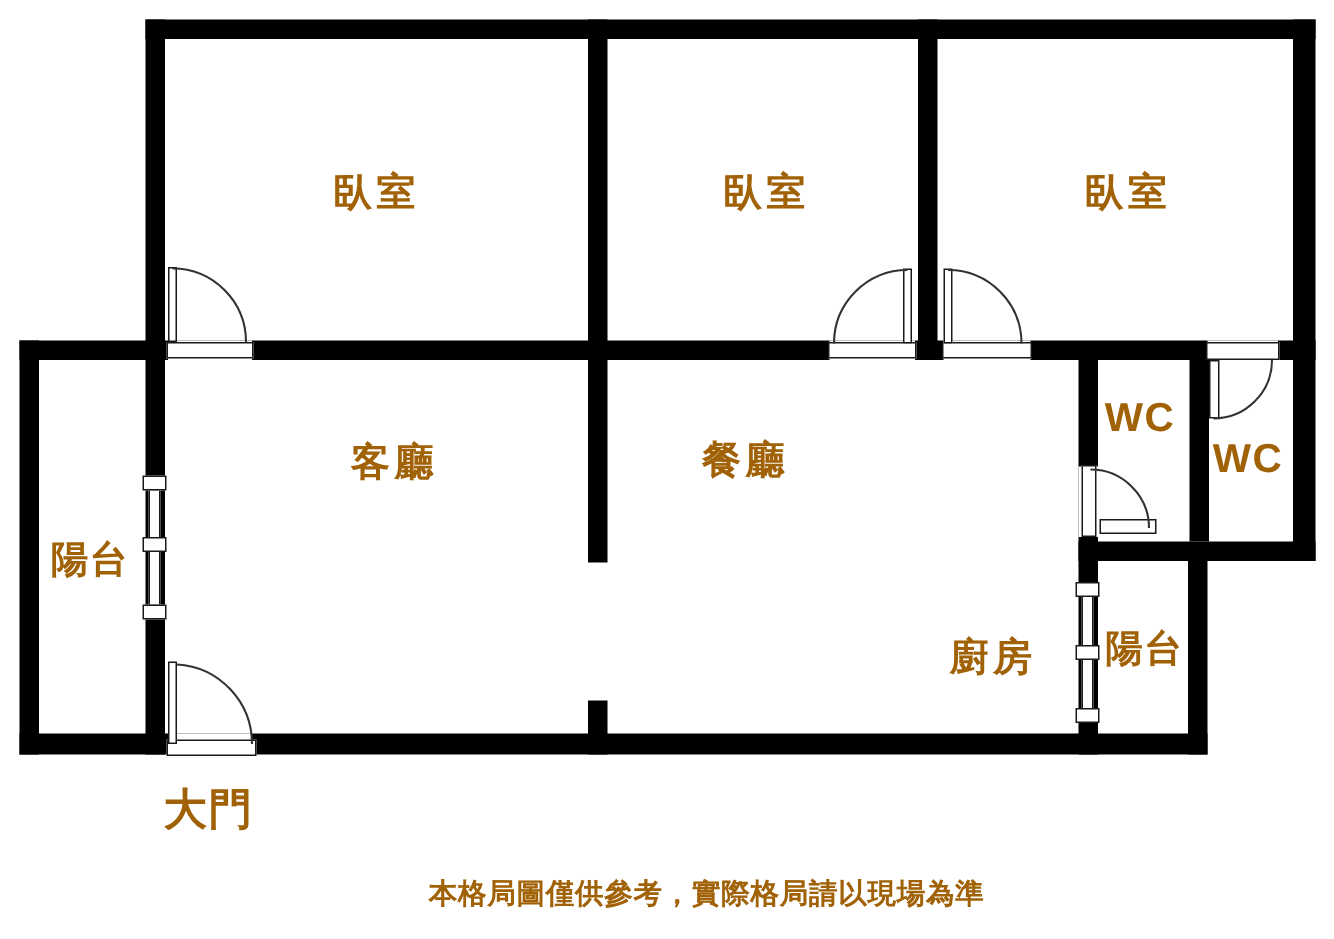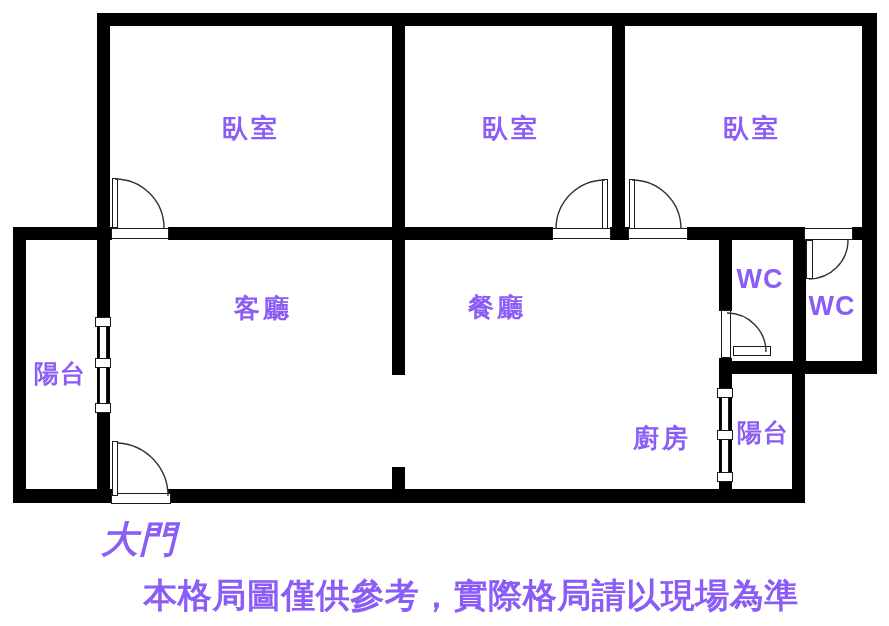--- a/index.html
+++ b/index.html
@@ -9,26 +9,26 @@
   }
   .wall{position:absolute;background:#000000;}
   .gap{position:absolute;background:#ffffff;}
   .frame{position:absolute;background:#ffffff;border:1.5px solid #1a1a1a;box-sizing:border-box;}
   .leaf{position:absolute;background:#ffffff;border:1.5px solid #1a1a1a;box-sizing:border-box;}
   .wincap{position:absolute;background:#ffffff;border:1.5px solid #1a1a1a;box-sizing:border-box;}
   .winrail{position:absolute;background:#ffffff;border:1.5px solid #1a1a1a;box-sizing:border-box;}
   svg.arcs{position:absolute;left:0;top:0;pointer-events:none;}
   .label{
     position:absolute;transform:translate(-50%,-50%);white-space:nowrap;
-    color:#8b5cf6;font-weight:700;letter-spacing:3px;font-size:26px;
+    color:#a16207;font-weight:700;letter-spacing:3px;font-size:26px;
   }
   .label.wc{font-size:27px;letter-spacing:1px;}
   .label.small{font-size:25px;letter-spacing:1px;}
-  .label.entry{font-size:37px;letter-spacing:1px;font-style:italic;}
-  .label.caption{font-size:34px;letter-spacing:0.5px;}
+  .label.entry{font-size:29px;letter-spacing:1px;}
+  .label.caption{font-size:19px;letter-spacing:0.5px;}
 </style>
 </head>
 <body>
 
 <div id="canvas">
 
   <div class="wall" style="left:97px;top:13px;width:780px;height:13px;"></div>
   <div class="wall" style="left:97px;top:13px;width:13px;height:490px;"></div>
   <div class="wall" style="left:862px;top:13px;width:15px;height:361px;"></div>
   <div class="wall" style="left:392px;top:13px;width:13px;height:227px;"></div>

